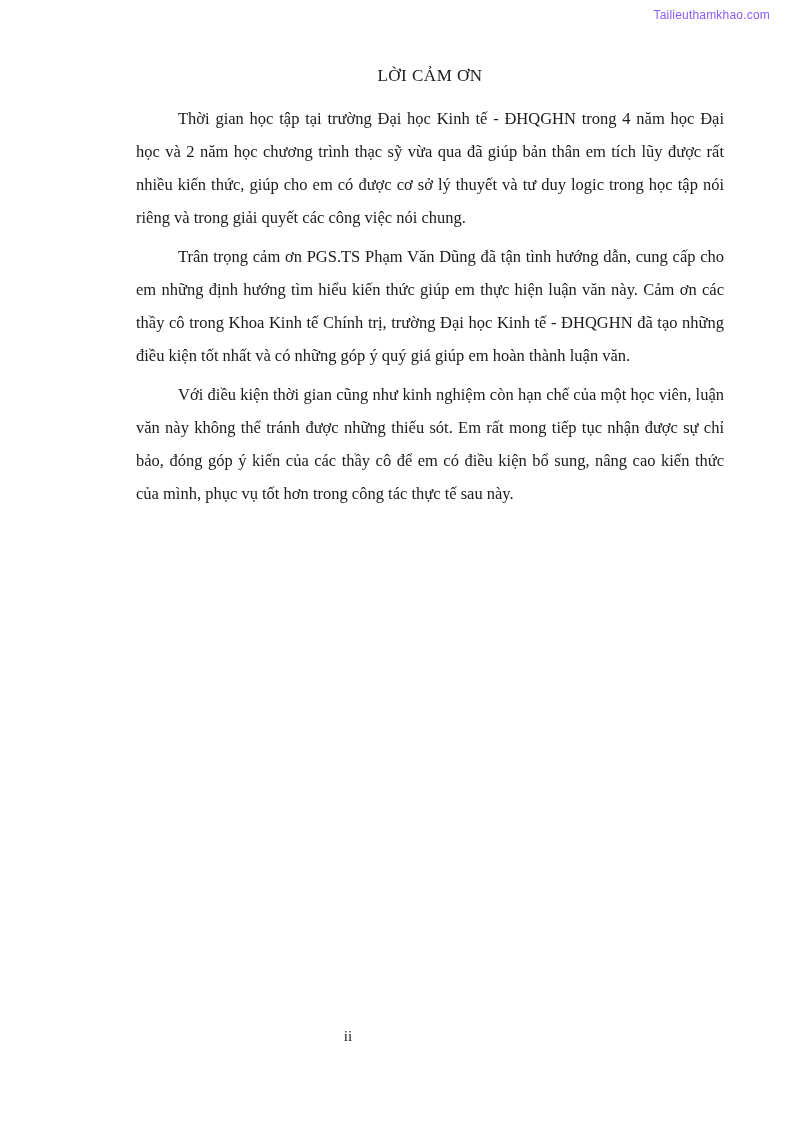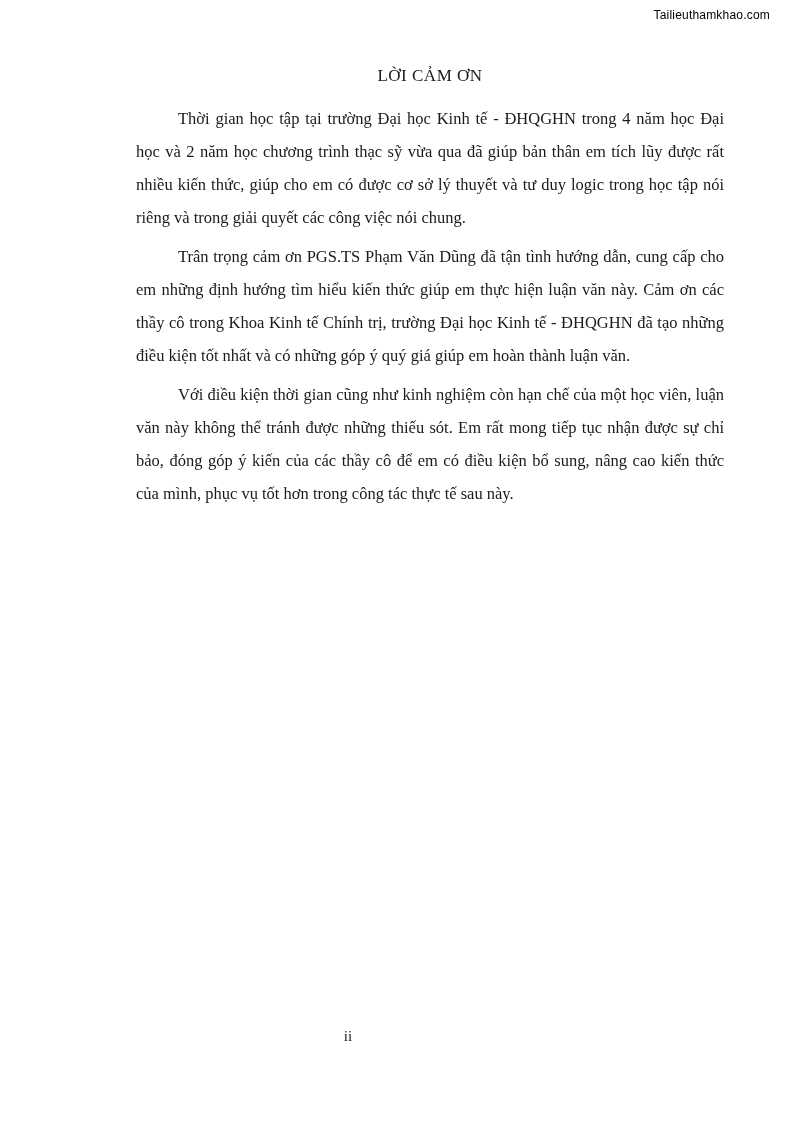--- a/index.html
+++ b/index.html
@@ -20,21 +20,21 @@
     width: 794px;
     height: 1123px;
     box-sizing: border-box;
   }
   .watermark {
     position: absolute;
     top: 8px;
     right: 24px;
     font-family: "Liberation Sans", sans-serif;
     font-size: 12px;
-    color: #000000;
+    color: #8b5cf6;
     letter-spacing: 0.2px;
     user-select: none;
   }
   .content {
     position: absolute;
     top: 66px;
     left: 136px;
     width: 588px;
   }
   .doc-title {

